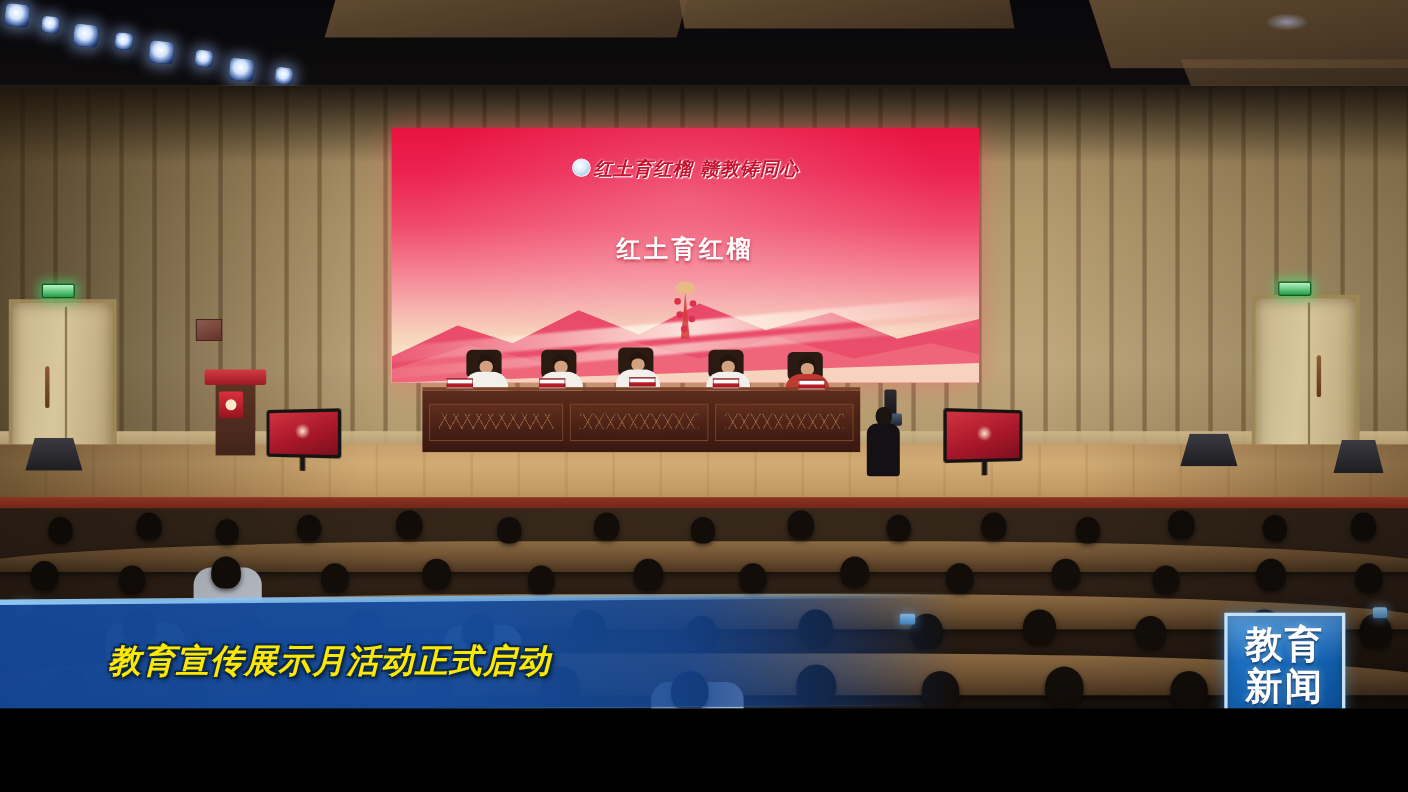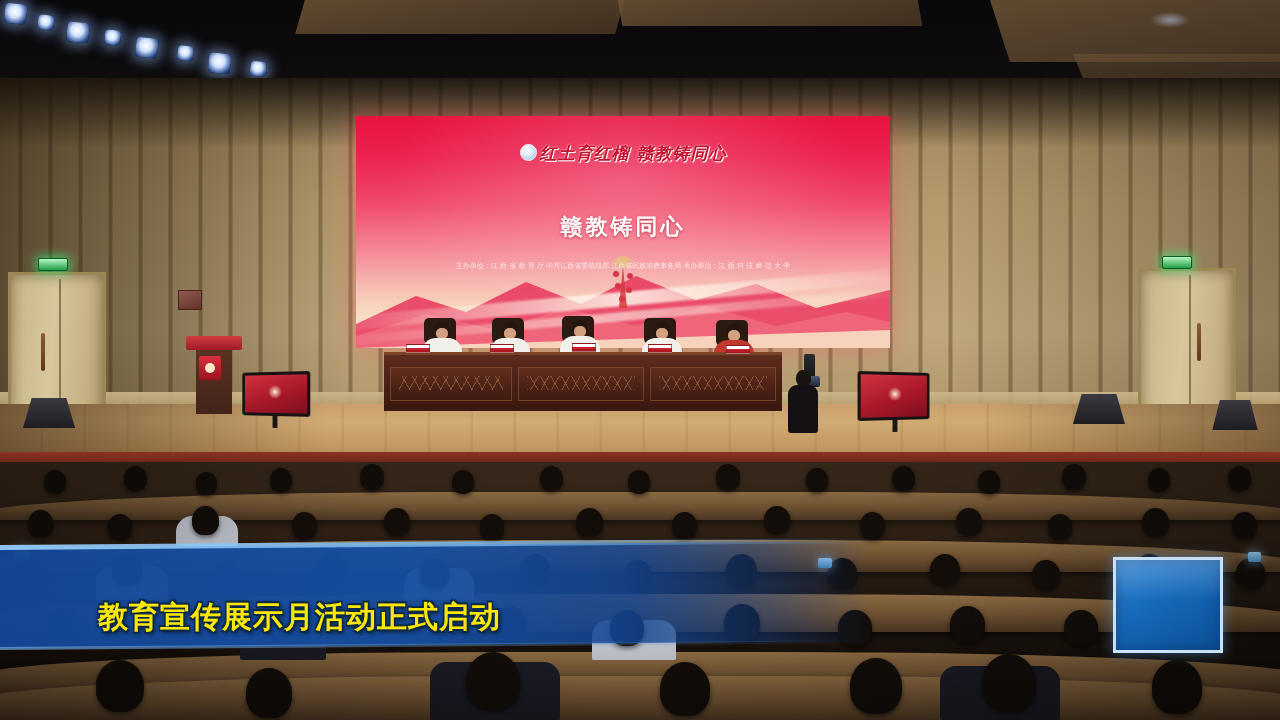--- a/index.html
+++ b/index.html
@@ -8,21 +8,21 @@
     padding: 0;
     background: #000;
   }
   body {
     font-family: "Liberation Sans", sans-serif;
   }
 
   #frame {
     position: relative;
     width: 1280px;
-    height: 720px;
+    height: 644px;
     overflow: hidden;
     background: #1b1714;
     user-select: none;
   }
 
   
   .hall {
     position: absolute;
     inset: 0;
     background: #2a2119;
@@ -634,36 +634,32 @@
         <path d="M0,98 L70,76 L140,92 L210,70 L280,88 L350,68 L420,88 L490,74 L534,84 L534,110 L0,110 Z" fill="#f06b7e" opacity="0.8"></path>
         <path d="M0,110 L534,92 L534,110 Z" fill="#f7dfc4" opacity="0.9"></path>
       </svg>
       <div class="ribbon" style="top:176px;"></div>
       <div class="ribbon" style="top:196px; height:9px; opacity:.7;"></div>
 
       <div class="slogan">
         <span class="seal"></span><span>红土育红榴 赣教铸同心</span>
       </div>
 
-      <div class="screen-subtitle">赣教铸同心</div>
+      <div class="screen-subtitle">红土育红榴</div>
 
       <svg class="screen-emblem" viewBox="0 0 34 62">
         <ellipse cx="17" cy="8" rx="9" ry="6" fill="#e8bb86" opacity=".9"></ellipse>
         <path d="M17 12 L13 54 L21 54 Z" fill="#d43a3a" opacity=".85"></path>
         <circle cx="10" cy="20" r="3" fill="#d9324a"></circle>
         <circle cx="24" cy="22" r="3" fill="#d9324a"></circle>
         <circle cx="12" cy="32" r="3" fill="#d9324a"></circle>
         <circle cx="23" cy="36" r="3" fill="#d9324a"></circle>
         <circle cx="16" cy="45" r="3" fill="#d9324a"></circle>
       </svg>
 
-      <div class="screen-orgs">主办单位：江 西 省 教 育 厅
-中共江西省委统战部
-江西省民族宗教事务局
-承办单位：江 西 科 技 师 范 大 学</div>
     </div>
 
     <div class="stage-floor">
       <div class="stage-floor-grain"></div>
       <div class="stage-floor-shade-l"></div>
       <div class="stage-floor-shade-r"></div>
     </div>
     <div class="stage-apron"></div>
 
     <div class="chairback" style="left:440px; top:318px;"></div>
@@ -826,20 +822,24 @@
       <div class="phone-glow" style="left:1248px; top:90px; width:13px; height:10px;"></div>
 
       <div class="aud-vignette"></div>
     </div>
   </div>
 
   <div class="lower-third">
     <div class="lt-bg"></div>
     <div class="lt-top-edge"></div>
     <div class="lt-bottom-edge"></div>
-    <div class="lt-text" style="top:48px;">教育宣传展示月活动正式启动</div>
+    <div class="lt-text" style="top:33px;font-style:italic;">教育宣传展示月活动正式启动</div>
   </div>
 
   <div class="logo-badge">
     <div class="lb-gloss"></div>
+    <div class="lb-text">
+      <span>教育</span>
+      <span>新闻</span>
+    </div>
   </div>
 
 </div>
 
 </body></html>

